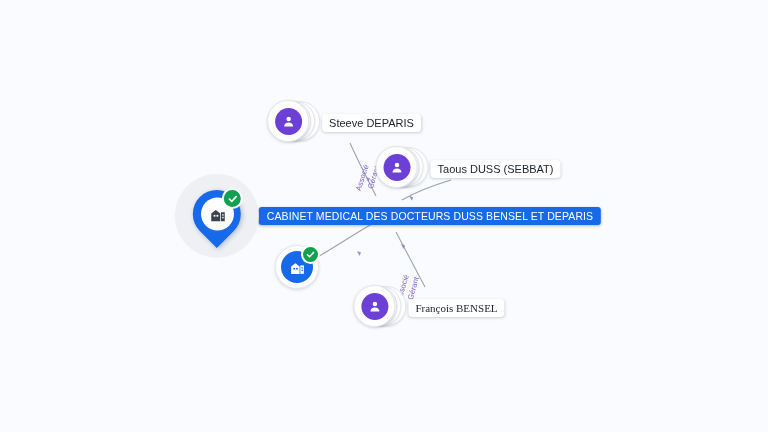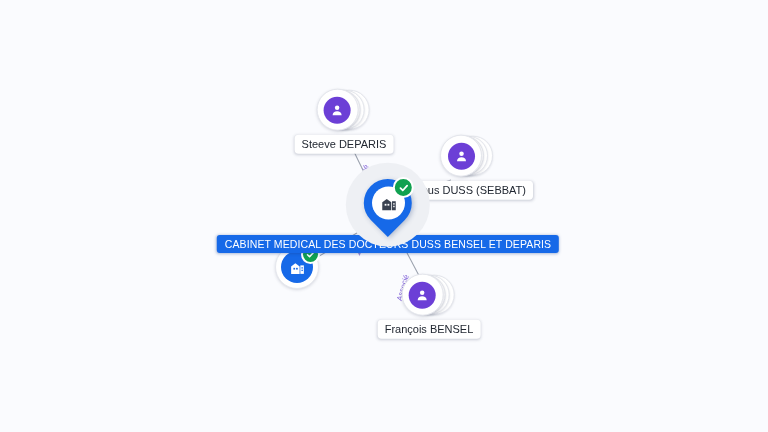--- a/index.html
+++ b/index.html
@@ -25,21 +25,21 @@
     top: 0;
     width: 768px;
     height: 432px;
   }
 
   
   .node {
     position: absolute;
     transform: translate(-50%, -50%);
     display: flex;
-    flex-direction: column;
+    flex-direction: row;
     align-items: center;
     text-align: right;
   }
   .node-art {
     position: relative;
     display: flex;
     align-items: center;
     justify-content: center;
   }
 
@@ -261,21 +261,21 @@
         </div>
         <div class="badge-check">
           <svg width="9" height="9" viewBox="0 0 24 24" fill="none" stroke="#ffffff" stroke-width="4.2" stroke-linecap="round" stroke-linejoin="round">
             <path d="M4 12.5 L9.5 18 L20 6.5"></path>
           </svg>
         </div>
       </div>
     </div>
   </div>
 
-  <div class="node" style="left:429px; top:306px;">
+  <div class="node" style="left:429px; top:306px;font-family:Liberation Serif, serif;">
     <div class="node-art" style="width:55px; height:42px;">
       <div class="stack s1"></div>
       <div class="stack s2"></div>
       <div class="stack s3"></div>
       <div class="avatar-disc" style="position:absolute; left:0; top:0;">
         <div class="avatar-inner">
           <svg width="15" height="15" viewBox="0 0 24 24" fill="#ffffff">
             <circle cx="12" cy="8" r="3.6"></circle>
             <path d="M4.8 20c0-4 3.2-6.4 7.2-6.4s7.2 2.4 7.2 6.4z"></path>
           </svg>

